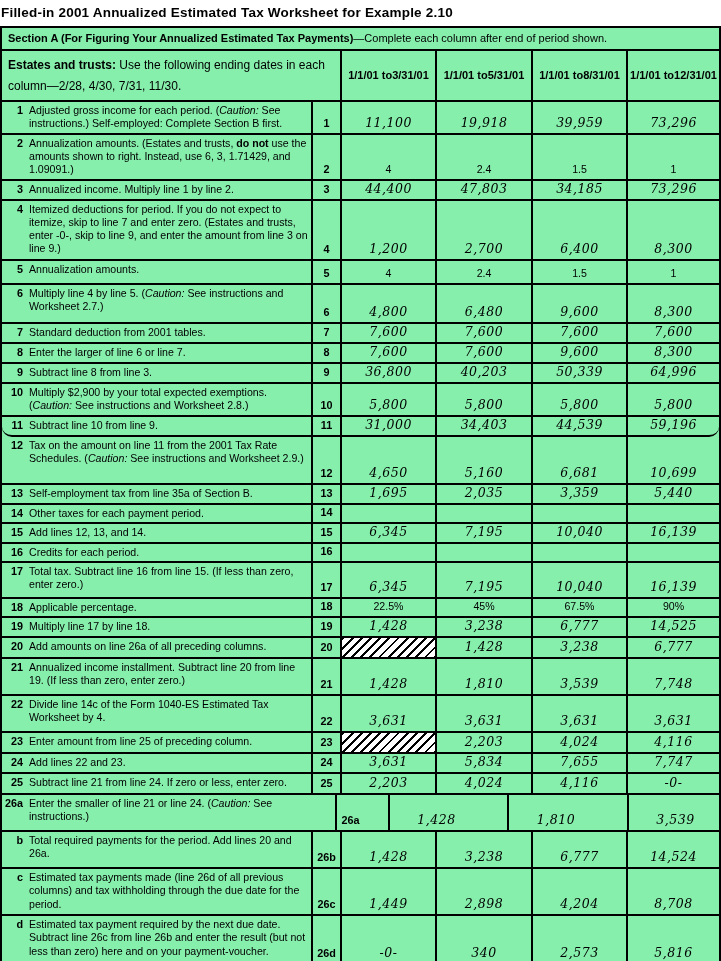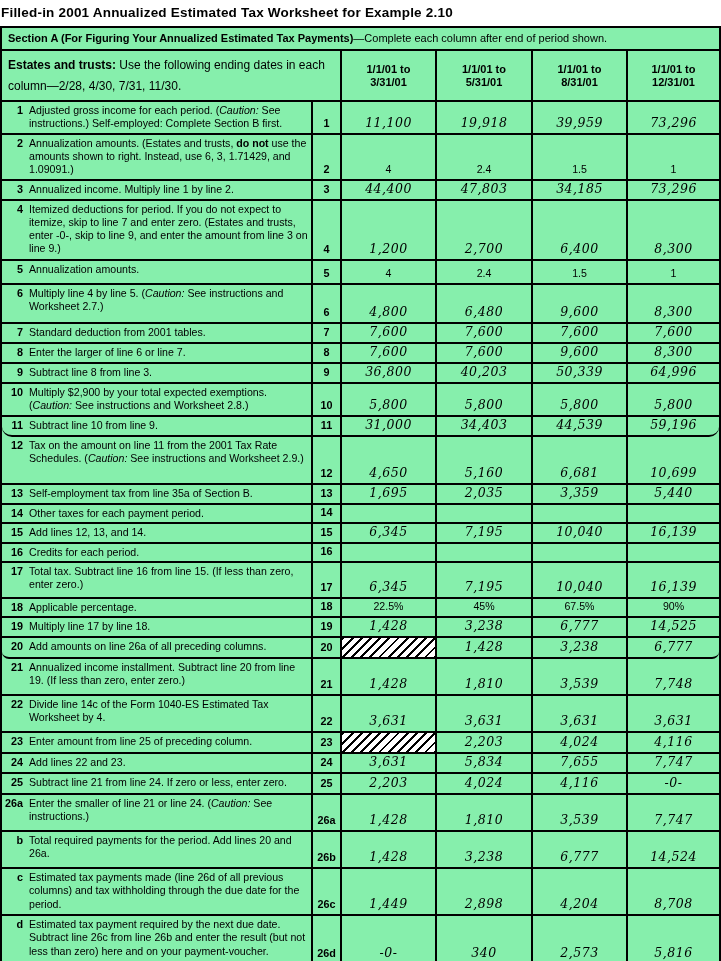--- a/index.html
+++ b/index.html
@@ -4,21 +4,21 @@
 <style>
   html,body{margin:0;padding:0;background:#fff;}
   body{width:721px;height:961px;color:#000;font-family:"Liberation Sans",sans-serif;overflow:hidden;}
   .title{font-weight:bold;font-size:13.5px;padding:5px 4px 6px 1px;letter-spacing:0.2px;}
   .tbl{border:2px solid #000;width:721px;box-sizing:border-box;background:#86efac;}
   .b{font-weight:bold;}
   .bi{font-weight:normal;font-style:italic;}
   .section-row{border-bottom:2px solid #000;padding:4px 6px 5px 6px;font-size:11px;min-height:11px;}
   .header-row{display:grid;grid-template-columns:338px 95px 96px 95px 93px;border-bottom:2px solid #000;min-height:36px;box-sizing:border-box;}
   .hleft{padding:4px 4px 3px 6px;font-size:12px;line-height:21px;}
-  .pcell{border-left:2px solid #000;display:flex;flex-direction:column;align-items:center;justify-content:center;font-weight:bold;font-size:11px;line-height:13px;text-align:center;box-sizing:border-box;}
+  .pcell{border-left:2px solid #000;display:flex;flex-direction:row;align-items:center;justify-content:center;font-weight:bold;font-size:11px;line-height:13px;text-align:center;box-sizing:border-box;}
   .row{display:grid;grid-template-columns:309px 29px 95px 96px 95px 93px;border-bottom:2px solid #000;box-sizing:border-box;}
   .row:last-child{border-bottom:none;}
   .desc{display:flex;padding:2px 2px 2px 0;font-size:10.6px;line-height:13.2px;}
   .gutter{flex:0 0 21px;text-align:right;padding-right:0;font-weight:bold;font-size:10.8px;}
   .dtext{flex:1;padding-left:6px;}
   .numbox{border-left:2px solid #000;display:flex;align-items:flex-end;justify-content:center;font-weight:bold;font-size:10.8px;padding-bottom:4px;box-sizing:border-box;}
   .val{border-left:2px solid #000;display:flex;align-items:flex-end;justify-content:center;padding-bottom:3px;box-sizing:border-box;}
   .val.filled{font-family:"DejaVu Serif",serif;font-style:italic;font-size:12.5px;letter-spacing:0.5px;}
   .val.plain{font-family:"Liberation Sans",sans-serif;font-size:10.6px;padding-bottom:4px;}
   .val.hatch{background:repeating-linear-gradient(135deg,#000 0 2px,#fff 2px 6.5px);}
@@ -254,21 +254,21 @@
         <div class="desc">
           <span class="gutter">19</span>
           <div class="dtext"><span>Multiply line 17 by line 18.</span></div>
         </div>
         <div class="numbox">19</div>
         <div class="val filled">1,428</div>
         <div class="val filled">3,238</div>
         <div class="val filled">6,777</div>
         <div class="val filled">14,525</div>
       </div>
-      <div class="row" style="min-height: 21px; border-radius: 7px;">
+      <div class="row" style="min-height: 21px;">
         <div class="desc">
           <span class="gutter">20</span>
           <div class="dtext"><span>Add amounts on line 26a of all preceding columns.</span></div>
         </div>
         <div class="numbox">20</div>
         <div class="val filled hatch"></div>
         <div class="val filled">1,428</div>
         <div class="val filled">3,238</div>
         <div class="val filled">6,777</div>
       </div>
@@ -320,21 +320,21 @@
         <div class="desc">
           <span class="gutter">25</span>
           <div class="dtext"><span>Subtract line 21 from line 24. If zero or less, enter zero.</span></div>
         </div>
         <div class="numbox">25</div>
         <div class="val filled">2,203</div>
         <div class="val filled">4,024</div>
         <div class="val filled">4,116</div>
         <div class="val filled">-0-</div>
       </div>
-      <div class="row" style="min-height: 37px;">
+      <div class="row" style="min-height: 37px; gap: 24px;">
         <div class="desc">
           <span class="gutter">26a</span>
           <div class="dtext"><span>Enter the smaller of line 21 or line 24. (</span><span class="bi">Caution:</span><span> See instructions.)</span></div>
         </div>
         <div class="numbox">26a</div>
         <div class="val filled">1,428</div>
         <div class="val filled">1,810</div>
         <div class="val filled">3,539</div>
         <div class="val filled">7,747</div>
       </div>

